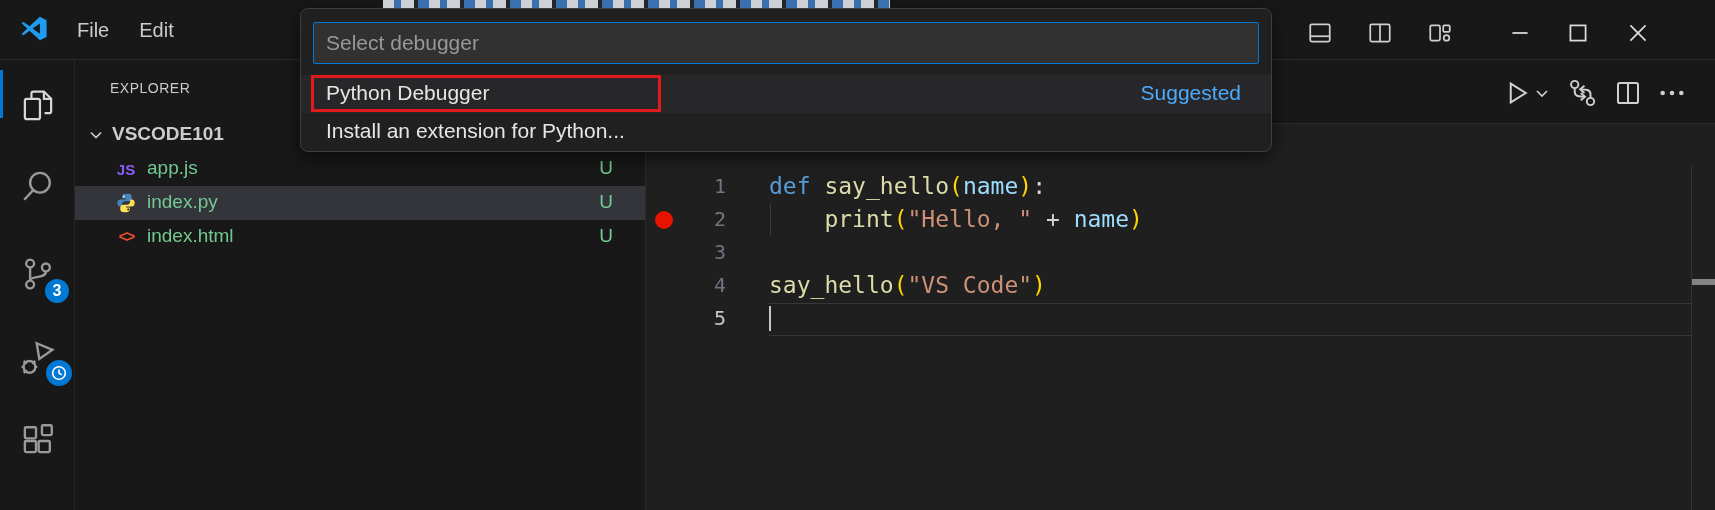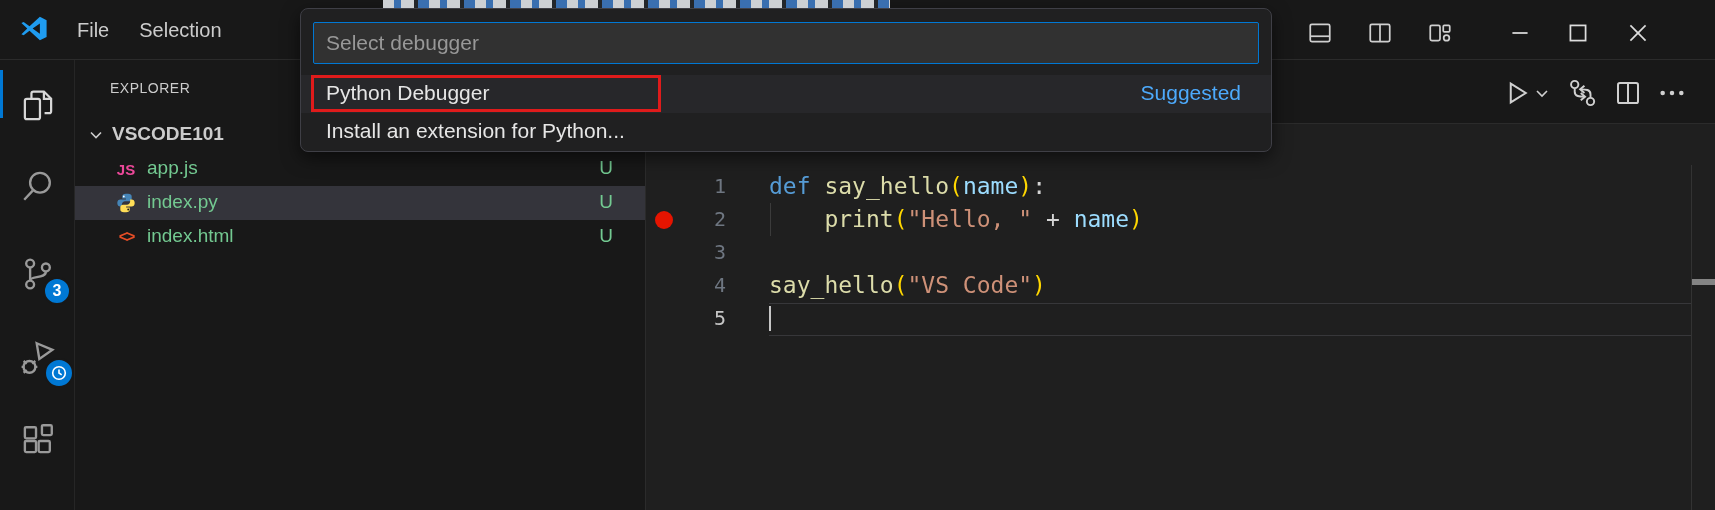--- a/index.html
+++ b/index.html
@@ -28,21 +28,21 @@
   #sidebar{position:absolute;left:75px;top:60px;width:570px;height:450px;background:#181818;}
   #explorer-header{position:absolute;left:35px;top:20px;font-size:14px;letter-spacing:.5px;color:#cccccc;}
   #folder-row{position:absolute;left:0;top:58px;width:570px;height:34px;}
   #folder-chevron{position:absolute;left:13px;top:9px;}
   #folder-label{position:absolute;left:37px;top:5px;font-size:19px;font-weight:700;color:#cccccc;text-align:center;}
   .file-row{position:absolute;left:0;width:570px;height:34px;}
   .file-row.selected{background:#34343b;}
   .file-icon{position:absolute;left:40px;top:6px;width:22px;height:22px;display:flex;align-items:center;justify-content:center;}
   .file-label{position:absolute;left:72px;top:5px;font-size:19px;color:#73c991;}
   .git-badge{position:absolute;right:32px;top:5px;font-size:19px;color:#73c991;}
-  .js-glyph{color:#ec4899;font-weight:700;font-size:15px;font-family:"Liberation Sans",sans-serif;}
+  .js-glyph{color:#8b5cf6;font-weight:700;font-size:15px;font-family:"Liberation Sans",sans-serif;}
   .html-glyph{color:#e44d26;font-weight:700;font-size:16px;letter-spacing:-2px;}
   
   #editor{position:absolute;left:645px;top:60px;width:1070px;height:450px;background:#1f1f1f;
           border-left:1px solid #2b2b2b;box-sizing:border-box;}
   #tabstrip{position:absolute;left:0;top:0;width:1070px;height:64px;background:#181818;
             border-bottom:1px solid #2b2b2b;box-sizing:border-box;}
   .ea-icon{position:absolute;top:14px;height:38px;display:flex;align-items:center;justify-content:center;}
   .line-number{position:absolute;left:0;width:80px;height:33px;text-align:right;color:#6e7681;
                font-family:"DejaVu Sans Mono",monospace;font-size:20px;line-height:33px;}
   .line-number.active{color:#c6c6c6;}
@@ -74,21 +74,21 @@
 <body>
 
 <div id="app">
 
   <div id="titlebar">
     <svg id="vscode-logo" viewBox="0 0 100 100">
       <path fill="#1f9cf0" fill-rule="evenodd" d="M71 3 L34 37 13 21 5 25 26 45 5 65 13 69 34 53 71 87 95 75 V15 Z M71 27 V63 L45 45 Z"></path>
     </svg>
     <div id="menu-bar">
         <div class="menu-item">File</div>
-        <div class="menu-item">Selection</div>
+        <div class="menu-item">Edit</div>
       </div>
 
     <div class="tb-icon" style="left:1303px">
       <svg width="26" height="26" viewBox="0 0 24 24" fill="none" stroke="#cfcfcf" stroke-width="1.6">
         <rect x="3" y="4" width="18" height="16" rx="1.5"></rect>
           <line x1="3" y1="15" x2="21" y2="15"></line>
       </svg>
     </div>
     <div class="tb-icon" style="left:1363px">
       <svg width="26" height="26" viewBox="0 0 24 24" fill="none" stroke="#cfcfcf" stroke-width="1.6">

